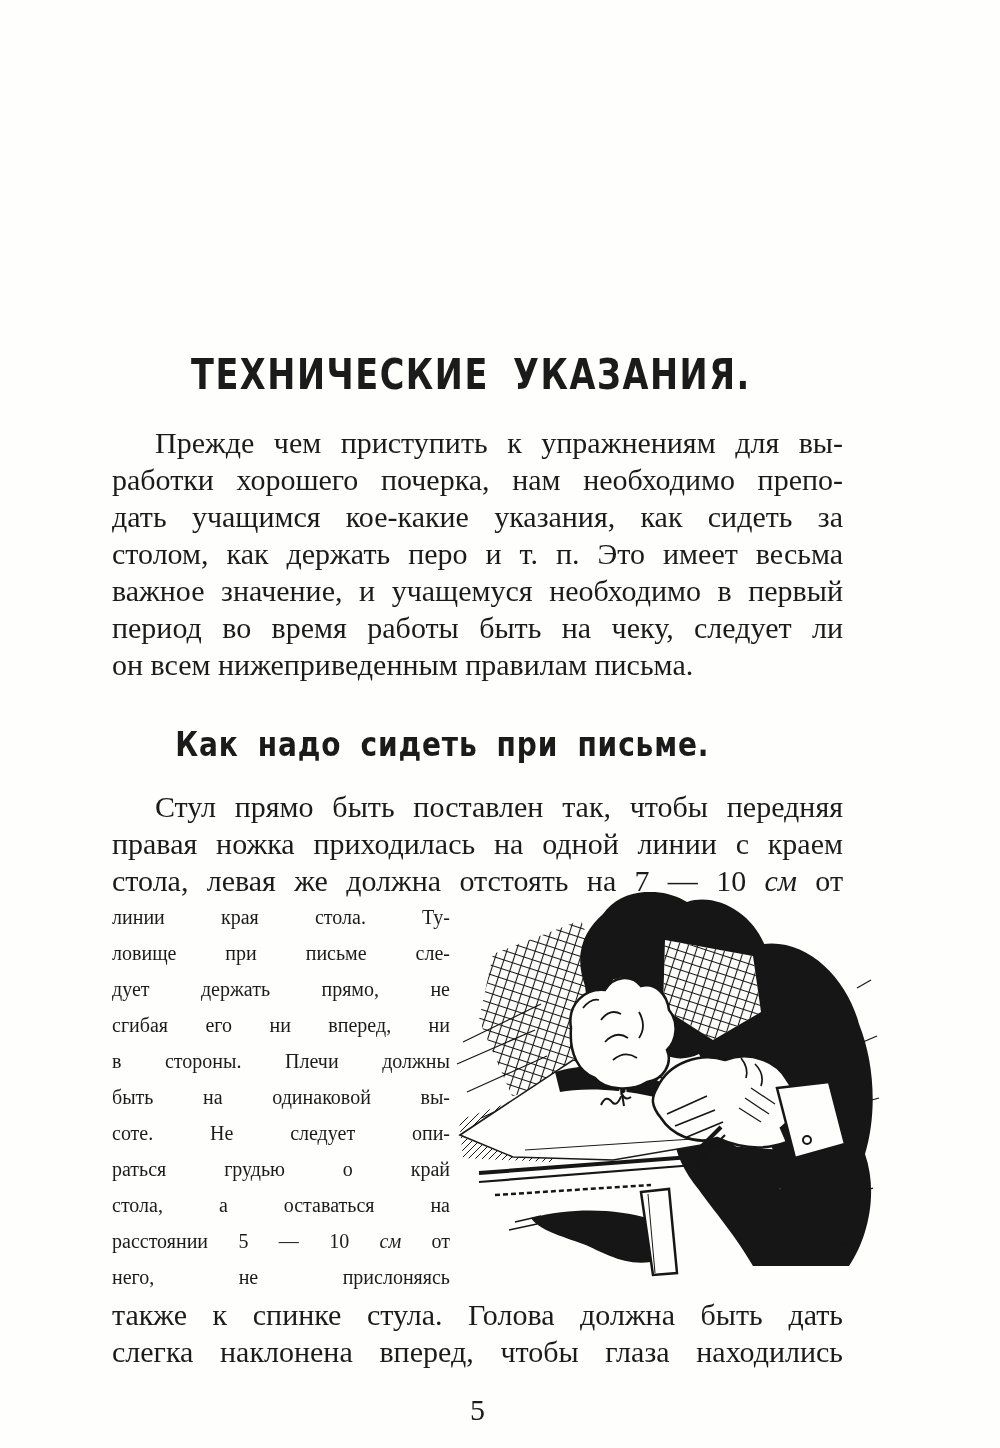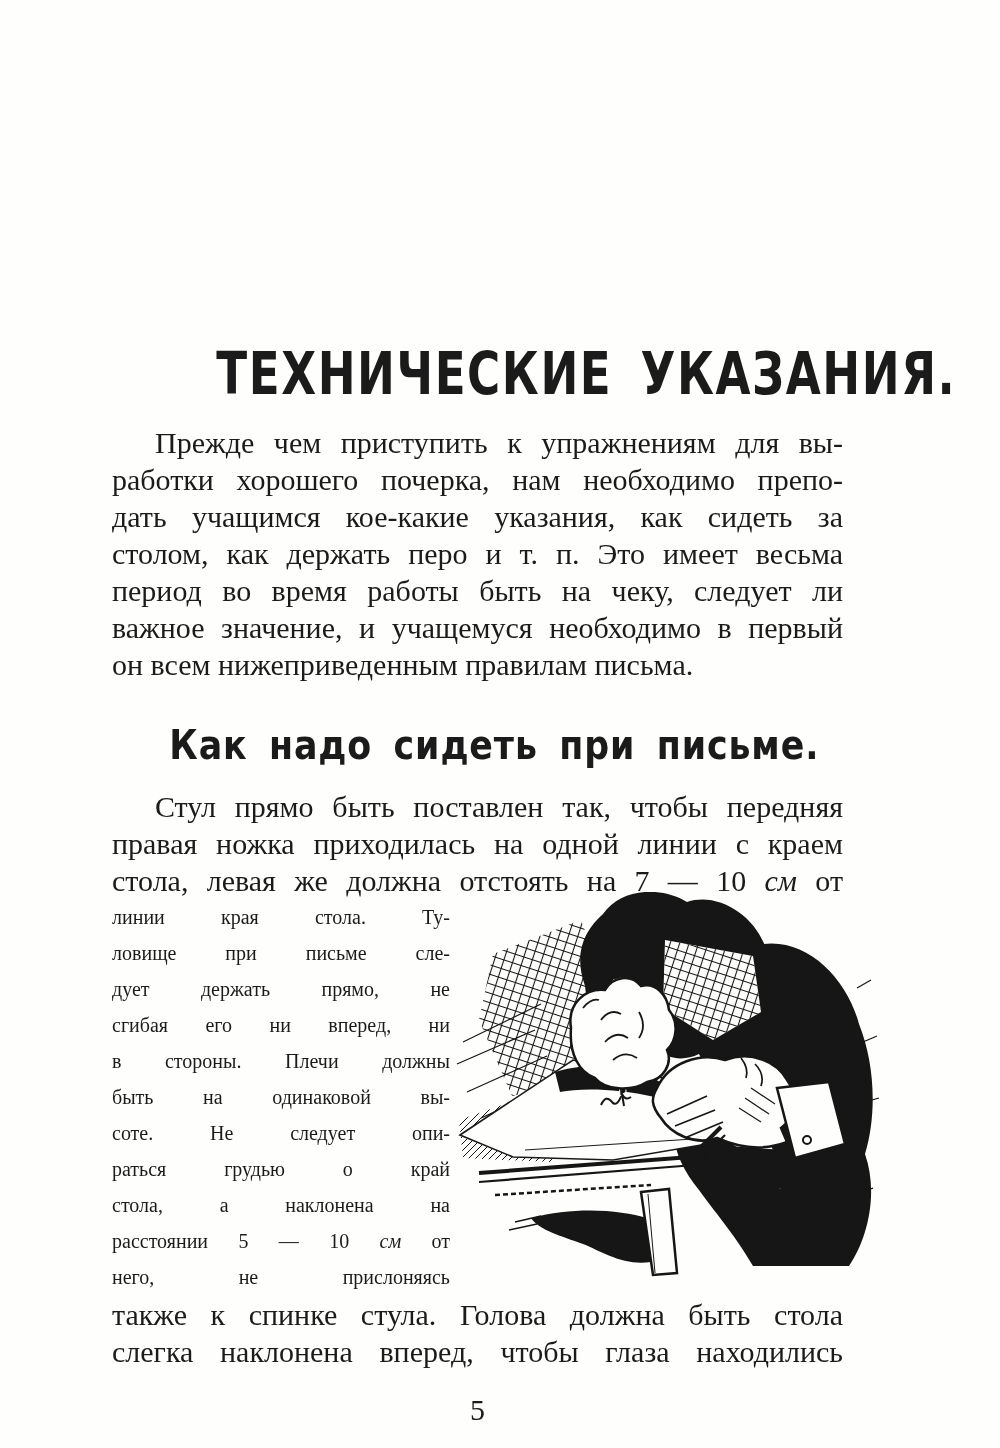--- a/index.html
+++ b/index.html
@@ -6,29 +6,29 @@
   .page {
     position:relative; width:1000px; height:1448px;
     background:#fefefc; overflow:hidden;
     font-family:"Liberation Serif", serif; color:#1b1b1b;
   }
   .content { position:absolute; left:112px; top:0; width:731px; }
 
   .doc-title {
     margin-top:350px; margin-right:48px;
     text-align:left; font-family:"DejaVu Sans", sans-serif;
-    font-weight:bold; font-size:58px; line-height:48px;
+    font-weight:bold; font-size:43px; line-height:48px;
     letter-spacing:2px; word-spacing:14px; white-space:nowrap;
   }
   .doc-title .squeeze { display:inline-block; transform:scaleX(0.78); transform-origin:center; }
 
   .section-heading {
     margin-top:42px; margin-right:70px;
     text-align:center; font-family:"DejaVu Sans", sans-serif;
-    font-weight:bold; font-size:41px; line-height:40px;
+    font-weight:bold; font-size:33px; line-height:40px;
     letter-spacing:1px; word-spacing:10px; white-space:nowrap;
   }
   .section-heading .squeeze { display:inline-block; transform:scaleX(0.85); transform-origin:center; }
 
   .para { margin:0; }
   .para1 { margin-top:26px; }
   .para2-intro { margin-top:23px; }
 
   .tline {
     font-size:30px; line-height:37px;
@@ -60,22 +60,22 @@
 
     <div class="doc-title">
       <span class="squeeze">ТЕХНИЧЕСКИЕ УКАЗАНИЯ.</span>
     </div>
 
     <div class="para para1">
         <div class="tline indent">Прежде чем приступить к упражнениям для вы-</div>
         <div class="tline">работки хорошего почерка, нам необходимо препо-</div>
         <div class="tline">дать учащимся кое-какие указания, как сидеть за</div>
         <div class="tline">столом, как держать перо и т. п.  Это имеет весьма</div>
+        <div class="tline">важное значение, и учащемуся необходимо в первый</div>
         <div class="tline">период во время работы быть на чеку, следует ли</div>
-        <div class="tline">важное значение, и учащемуся необходимо в первый</div>
         <div class="tline no-just">он всем нижеприведенным правилам письма.</div>
       </div>
 
     <div class="section-heading">
       <span class="squeeze">Как надо сидеть при письме.</span>
     </div>
 
     <div class="para para2-intro">
         <div class="tline indent">Стул прямо быть поставлен так, чтобы передняя</div>
         <div class="tline">правая ножка приходилась на одной линии с краем</div>
@@ -85,21 +85,21 @@
     <div class="wrap-section">
       <div class="wrap-left">
           <div class="tline">линии края стола.  Ту-</div>
           <div class="tline">ловище при письме сле-</div>
           <div class="tline">дует держать прямо, не</div>
           <div class="tline">сгибая его ни вперед, ни</div>
           <div class="tline">в стороны. Плечи должны</div>
           <div class="tline">быть на одинаковой вы-</div>
           <div class="tline">соте.  Не следует опи-</div>
           <div class="tline">раться грудью о край</div>
-          <div class="tline">стола, а наклонена на</div>
+          <div class="tline">стола, а оставаться на</div>
           <div class="tline"><span>расстоянии 5 — 10 </span><span class="it">см</span><span> от</span></div>
           <div class="tline">него, не прислоняясь</div>
         </div>
 
       <div class="figure-box">
         <svg viewBox="0 0 425 403" width="425" height="403" xmlns="http://www.w3.org/2000/svg">
           <defs>
             <pattern id="xh" width="9" height="9" patternUnits="userSpaceOnUse" patternTransform="rotate(18)">
               <path d="M0,4.5 H9 M4.5,0 V9" stroke="#161616" stroke-width="1.1" fill="none"></path>
             </pattern>
@@ -182,19 +182,19 @@
             <line x1="408" y1="150" x2="422" y2="144"></line>
             <line x1="410" y1="210" x2="424" y2="206"></line>
             <line x1="404" y1="300" x2="418" y2="296"></line>
             <line x1="386" y1="352" x2="400" y2="350"></line>
           </g>
         </svg>
       </div>
     </div>
 
     <div class="para tail">
-        <div class="tline">также к спинке стула.  Голова должна быть стола</div>
+        <div class="tline">также к спинке стула.  Голова должна быть дать</div>
         <div class="tline">слегка наклонена вперед, чтобы глаза находились</div>
       </div>
 
     <div class="page-number">5</div>
   </div>
 </div>
 
 </body></html>

